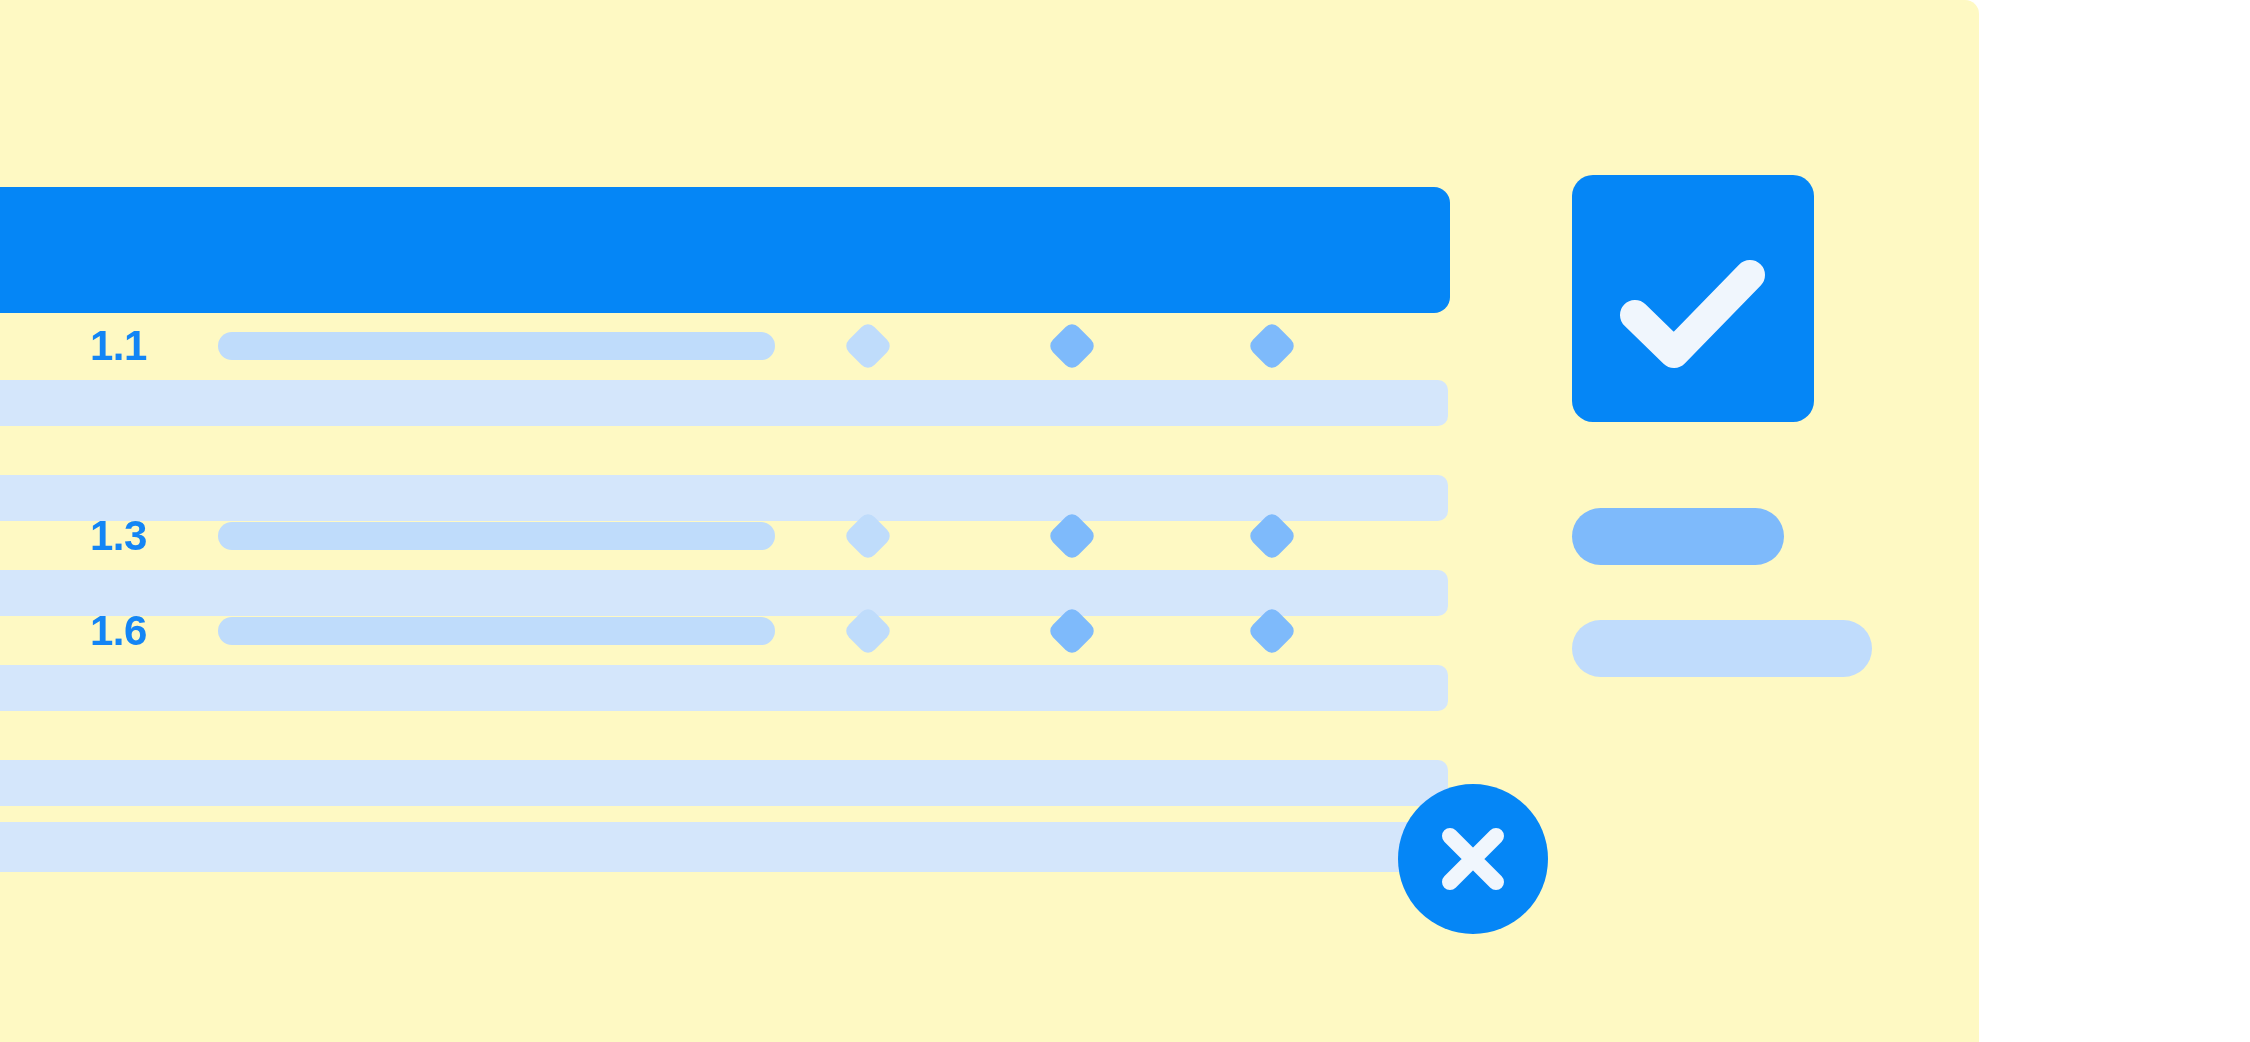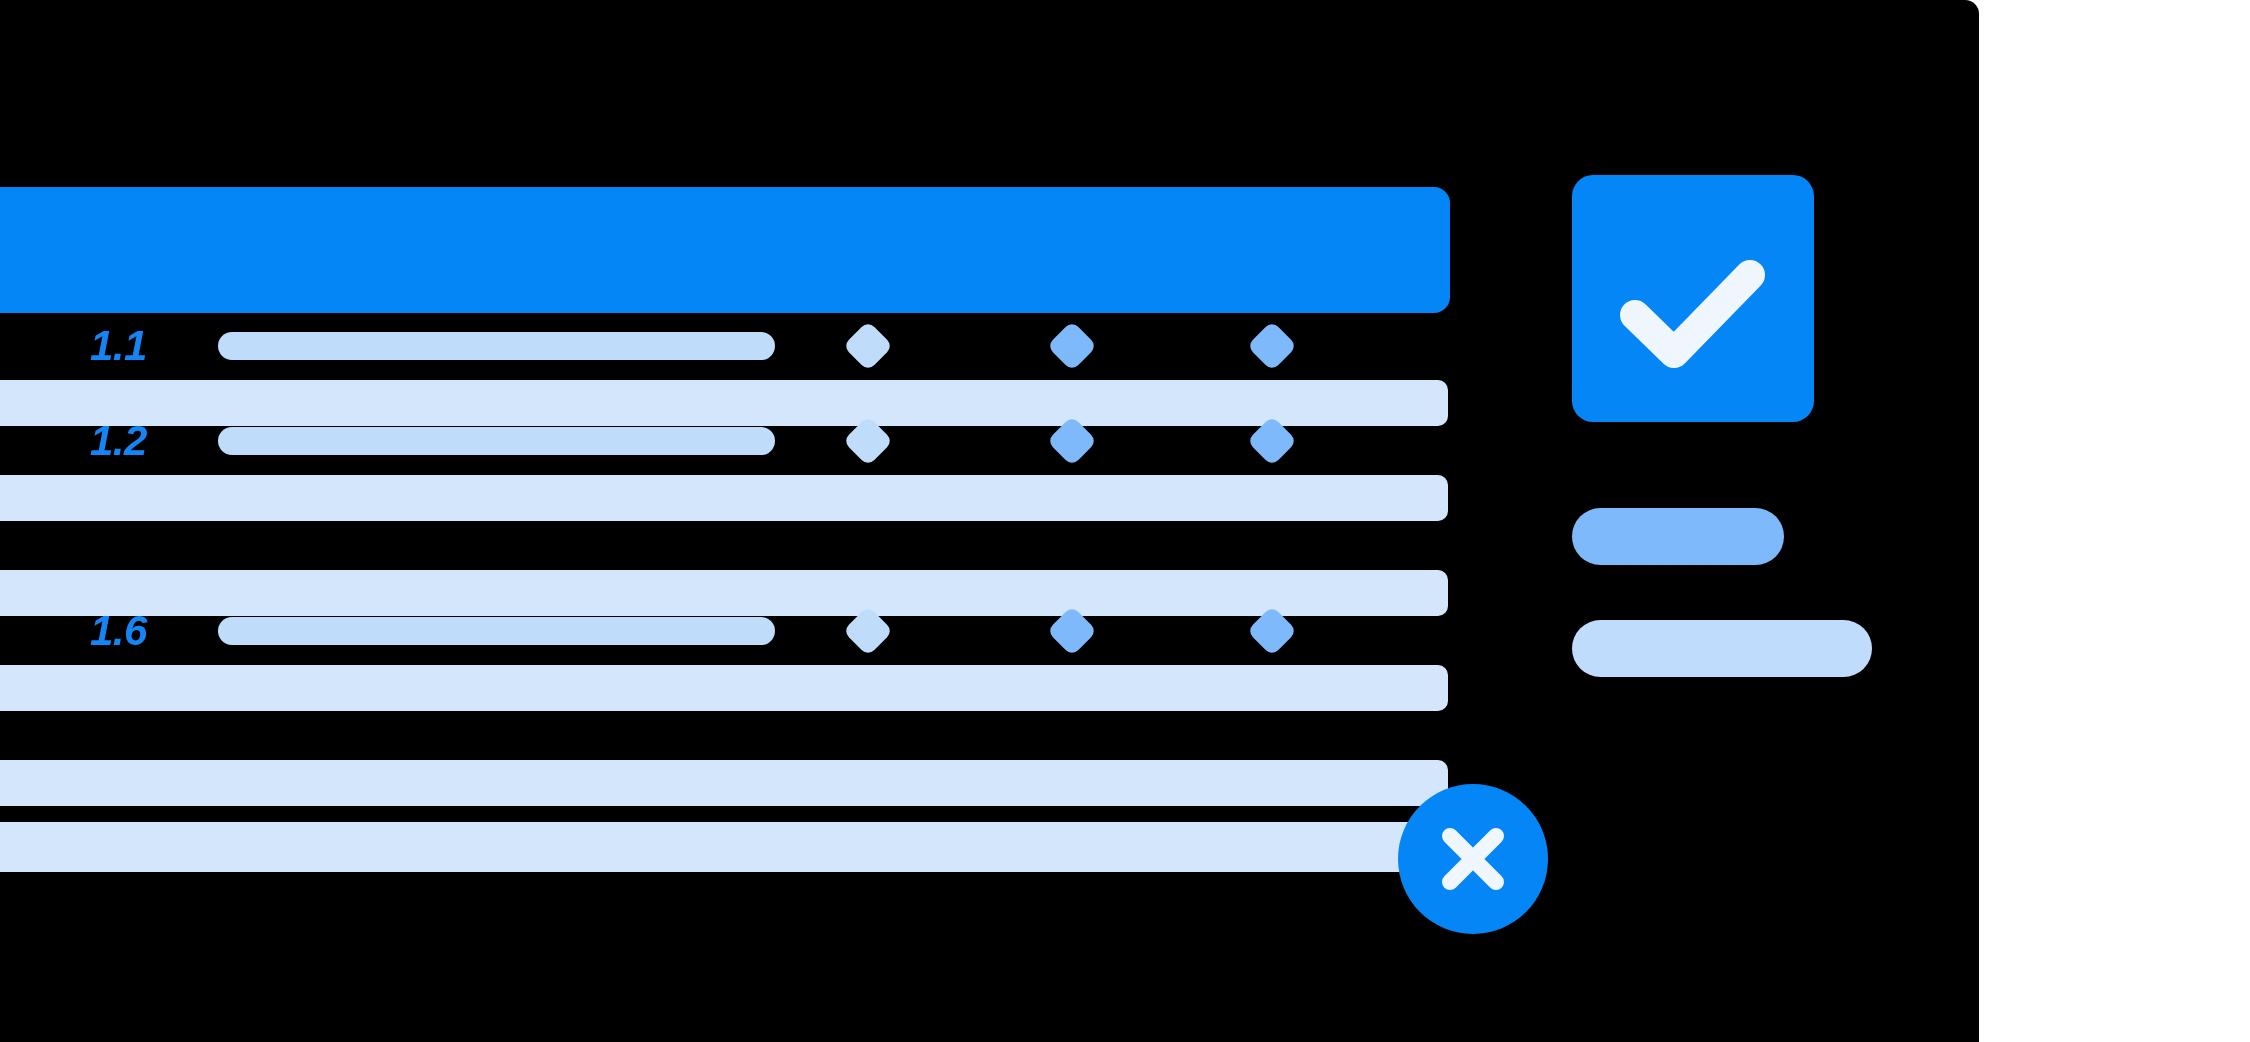--- a/index.html
+++ b/index.html
@@ -23,23 +23,22 @@
     background: #ffffff;
   }
 
   
   .panel {
     position: absolute;
     left: 0;
     top: 0;
     width: 1979px;
     height: 1042px;
-    background: #000000;
+    background: #fef9c3;
     border-top-right-radius: 14px;
-    font-style: italic;
   }
 
   
   .table {
     position: absolute;
     left: 0;
     top: 0;
     width: 1979px;
     height: 1042px;
   }
@@ -179,28 +178,28 @@
       <div class="stripe" style="top:822px; height:50px;"></div>
 
       <div class="row" style="top:313px;">
         <div class="row-number">1.1</div>
         <div class="row-bar"></div>
         <div class="diamond light" style="left:868px;"></div>
         <div class="diamond dark" style="left:1072px;"></div>
         <div class="diamond dark" style="left:1272px;"></div>
       </div>
 
-      <div class="row" style="top:408px;">
-        <div class="row-number">1.2</div>
+
+      <div class="row" style="top:503px;">
+        <div class="row-number">1.3</div>
         <div class="row-bar"></div>
         <div class="diamond light" style="left:868px;"></div>
         <div class="diamond dark" style="left:1072px;"></div>
         <div class="diamond dark" style="left:1272px;"></div>
       </div>
-
 
       <div class="row" style="top:598px;">
         <div class="row-number">1.6</div>
         <div class="row-bar"></div>
         <div class="diamond light" style="left:868px;"></div>
         <div class="diamond dark" style="left:1072px;"></div>
         <div class="diamond dark" style="left:1272px;"></div>
       </div>
 
     </div>

